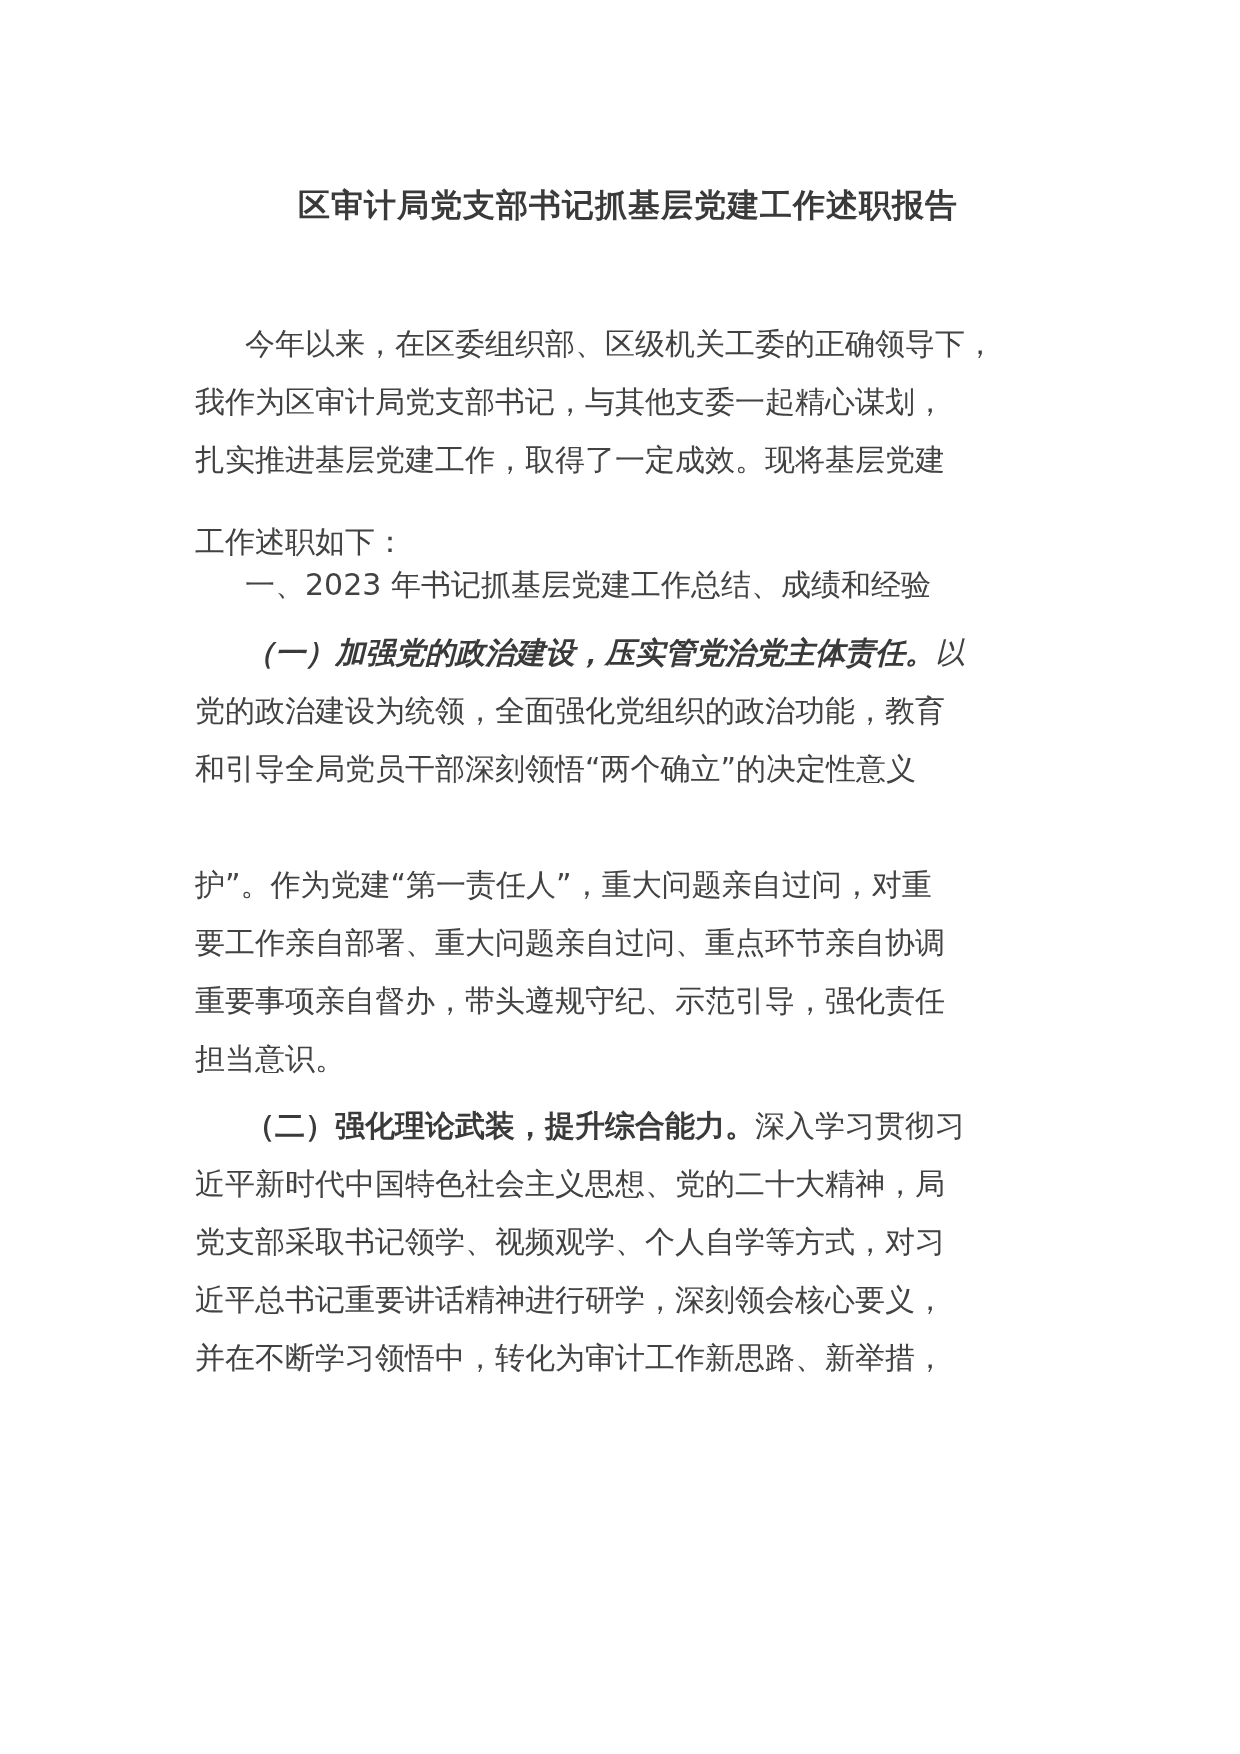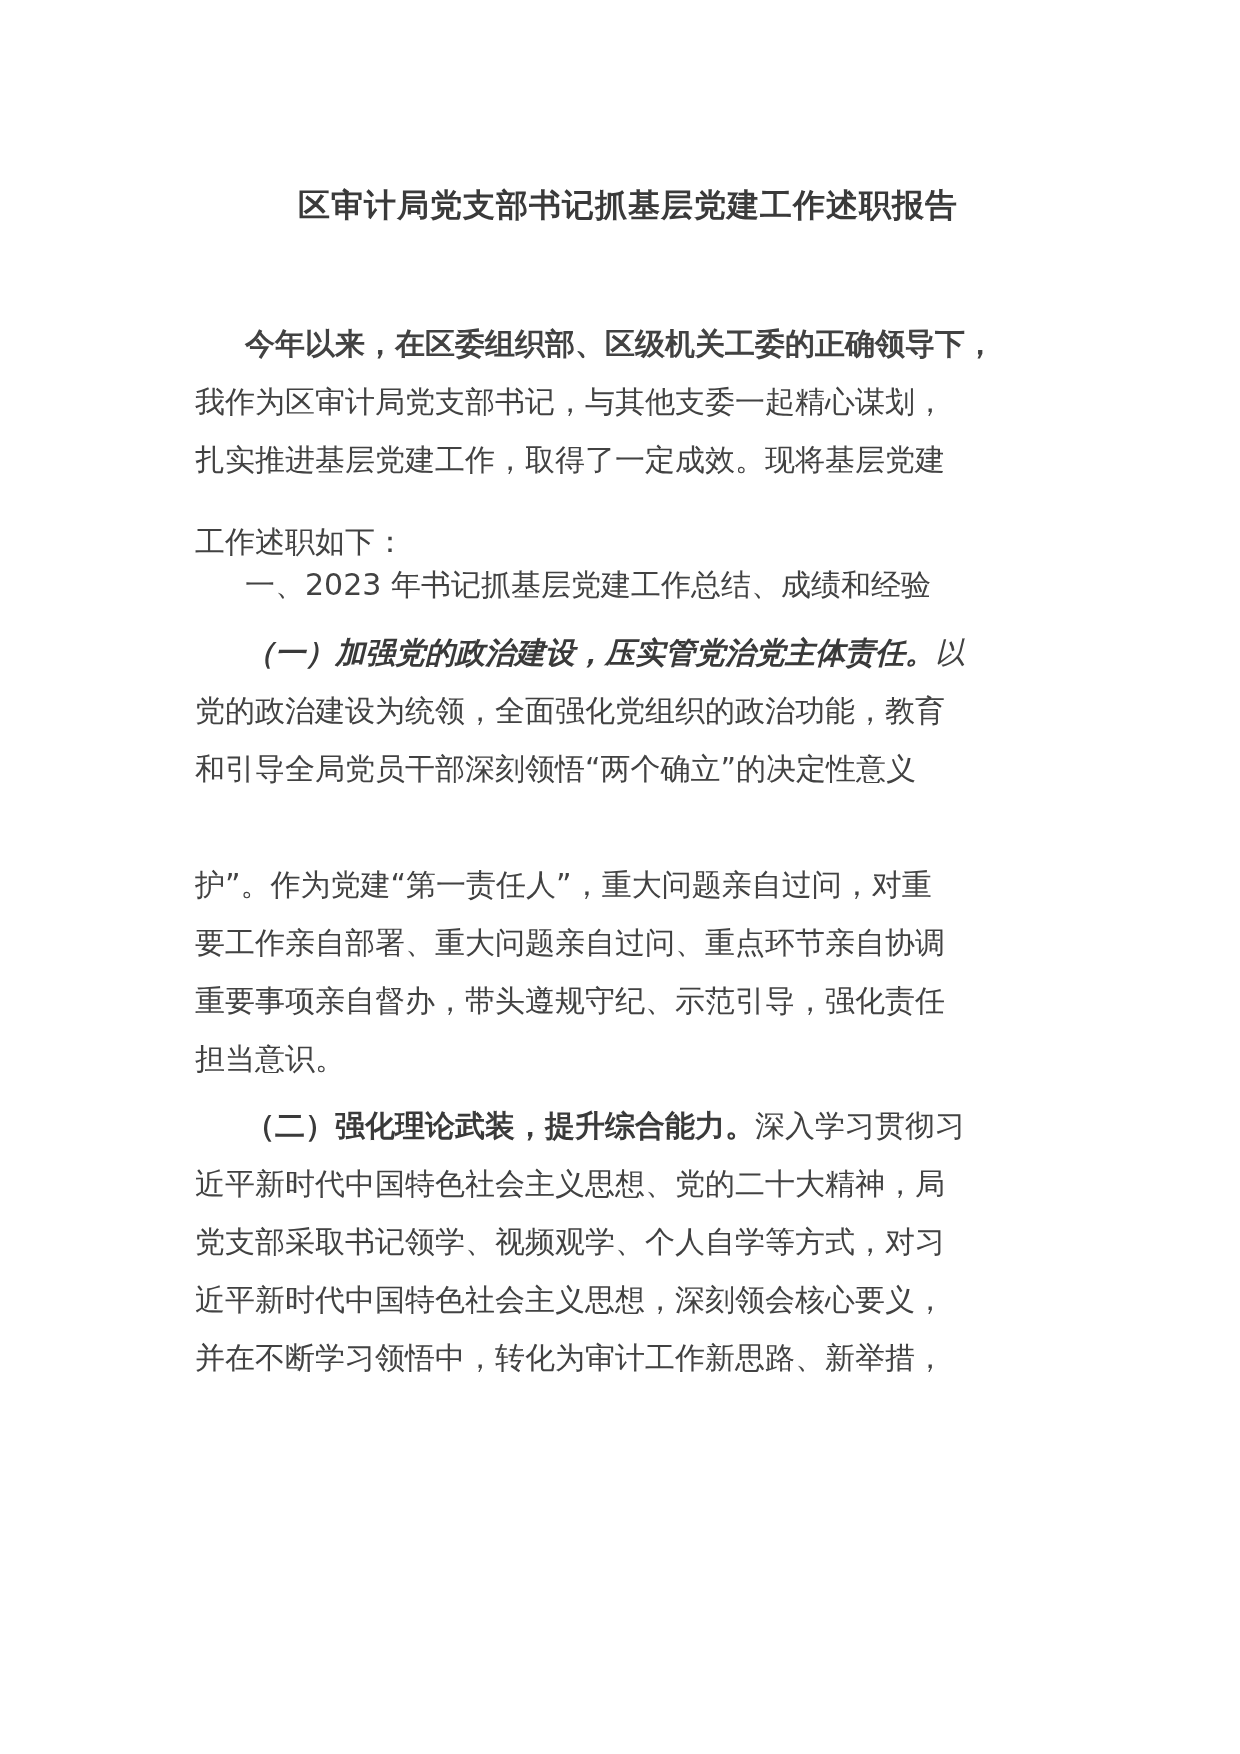--- a/index.html
+++ b/index.html
@@ -50,33 +50,33 @@
       font-weight: bold;
       color: #3a3a3a;
     }
   </style>
 </head>
 <body>
 
 <div class="page">
   <div class="title">区审计局党支部书记抓基层党建工作述职报告</div>
 
-  <div class="line indent" style="top:322px;font-weight:bold;">今年以来，在区委组织部、区级机关工委的正确领导下，</div>
+  <div class="line indent" style="top:322px;">今年以来，在区委组织部、区级机关工委的正确领导下，</div>
   <div class="line" style="top:380px;">我作为区审计局党支部书记，与其他支委一起精心谋划，</div>
   <div class="line" style="top:438px;">扎实推进基层党建工作，取得了一定成效。现将基层党建</div>
   <div class="line" style="top:496px;margin-top:24px;">工作述职如下：</div>
 
   <div class="line indent" style="top:563px;">一、2023 年书记抓基层党建工作总结、成绩和经验</div>
 
   <div class="line indent" style="top:631px;font-style:italic;"><span class="bold">（一）加强党的政治建设，压实管党治党主体责任。</span><span>以</span></div>
   <div class="line" style="top:689px;">党的政治建设为统领，全面强化党组织的政治功能，教育</div>
   <div class="line" style="top:747px;text-align:center;">和引导全局党员干部深刻领悟“两个确立”的决定性意义</div>
   <div class="line" style="top:863px;">护”。作为党建“第一责任人”，重大问题亲自过问，对重</div>
   <div class="line" style="top:921px;">要工作亲自部署、重大问题亲自过问、重点环节亲自协调</div>
   <div class="line" style="top:979px;">重要事项亲自督办，带头遵规守纪、示范引导，强化责任</div>
   <div class="line" style="top:1037px;">担当意识。</div>
 
   <div class="line" style="top:1162px;">近平新时代中国特色社会主义思想、党的二十大精神，局</div>
   <div class="line indent" style="top:1104px;"><span class="bold">（二）强化理论武装，提升综合能力。</span><span>深入学习贯彻习</span></div>
   <div class="line" style="top:1220px;">党支部采取书记领学、视频观学、个人自学等方式，对习</div>
-  <div class="line" style="top:1278px;">近平新时代中国特色社会主义思想，深刻领会核心要义，</div>
+  <div class="line" style="top:1278px;">近平总书记重要讲话精神进行研学，深刻领会核心要义，</div>
   <div class="line" style="top:1336px;">并在不断学习领悟中，转化为审计工作新思路、新举措，</div>
 </div>
 
 </body></html>

